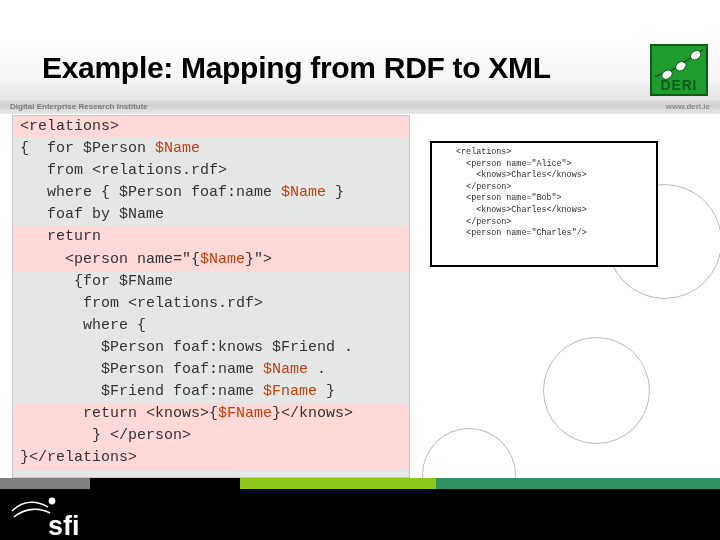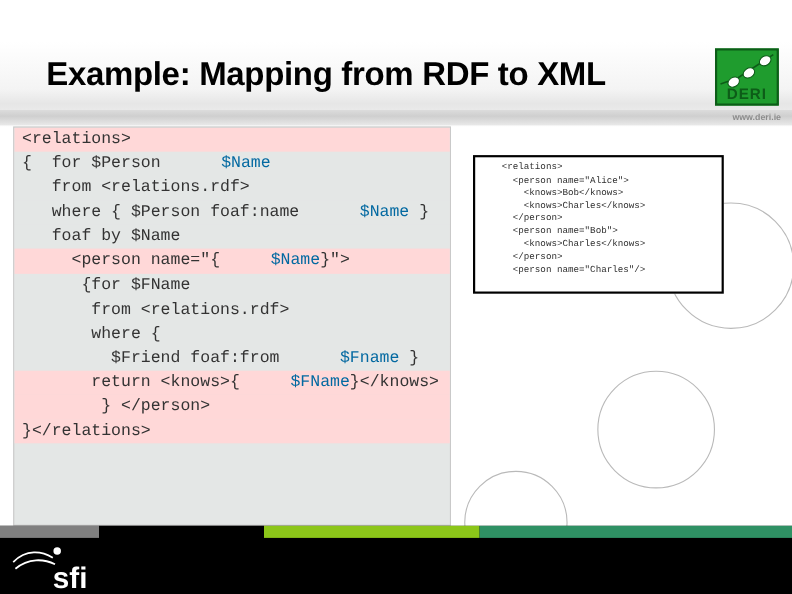--- a/index.html
+++ b/index.html
@@ -57,21 +57,21 @@
     background:#e4e7e6;overflow:hidden;
   }
   .code-line{
     font-family:"Liberation Mono","DejaVu Sans Mono",monospace;
     font-size:15px;line-height:22.1px;height:22.1px;
     color:#333333;white-space:pre;padding-left:7px;
     box-sizing:border-box;
   }
   .hl-pink{background:#ffd8d8;}
   .hl-gray{background:#e4e7e6;}
-  .var{color:#0369a1;margin-left:46px;}
+  .var{color:#c2410c;}
 
   
   #xml-box{
     position:absolute;left:430px;top:141px;width:228px;height:126px;
     border:2px solid #000000;box-sizing:border-box;background:#ffffff;
     padding:4px 0 0 14px;overflow:hidden;
   }
   .xml-line{
     font-family:"Liberation Mono","DejaVu Sans Mono",monospace;
     font-size:8.4px;line-height:11.6px;height:11.6px;
@@ -92,20 +92,21 @@
 
   #sfi-logo{position:absolute;left:8px;top:15px;width:78px;height:46px;}
   #sfi-logo svg{display:block;}
 </style>
 </head>
 <body>
 
 <div id="header">
   <div id="slide-title">Example: Mapping from RDF to XML</div>
   <div id="header-band"></div>
+  <div id="org-name">Digital Enterprise Research Institute</div>
   <div id="site-url">www.deri.ie</div>
   <div id="deri-logo" style="background: rgb(31, 156, 46);">
     <svg viewBox="0 0 58 52" xmlns="http://www.w3.org/2000/svg">
       <rect x="0" y="0" width="58" height="52" fill="#1f9c2e"></rect>
       <path d="M3 33 L20 27 L55 4" stroke="#0d5c18" stroke-width="1.6" fill="none"></path>
       <ellipse cx="16" cy="31" rx="6" ry="4.6" fill="#ffffff" stroke="#0d5c18" stroke-width="1" transform="rotate(-32 16 31)"></ellipse>
       <ellipse cx="31" cy="22" rx="6" ry="4.6" fill="#ffffff" stroke="#0d5c18" stroke-width="1" transform="rotate(-32 31 22)"></ellipse>
       <ellipse cx="47" cy="10" rx="6" ry="4.6" fill="#ffffff" stroke="#0d5c18" stroke-width="1" transform="rotate(-32 47 10)"></ellipse>
       <text x="29" y="48" font-family="Liberation Sans, sans-serif" font-size="15" font-weight="bold" fill="#0d5c18" text-anchor="middle" letter-spacing="1">DERI</text>
     </svg>
@@ -115,34 +116,36 @@
 <div class="deco-circle" id="circle-1"></div>
 <div class="deco-circle" id="circle-2"></div>
 <div class="deco-circle" id="circle-3"></div>
 
 <div id="code-block">
     <div class="code-line hl-pink"><span>&lt;relations&gt;</span></div>
     <div class="code-line hl-gray"><span>{  for $Person </span><span class="var">$Name</span></div>
     <div class="code-line hl-gray"><span>   from &lt;relations.rdf&gt;</span></div>
     <div class="code-line hl-gray"><span>   where { $Person foaf:name </span><span class="var">$Name</span><span> }</span></div>
     <div class="code-line hl-gray"><span>   foaf by $Name</span></div>
+    <div class="code-line hl-pink"><span>   return</span></div>
     <div class="code-line hl-pink"><span>     &lt;person name="{</span><span class="var">$Name</span><span>}"&gt;</span></div>
     <div class="code-line hl-gray"><span>      {for $FName</span></div>
     <div class="code-line hl-gray"><span>       from &lt;relations.rdf&gt;</span></div>
     <div class="code-line hl-gray"><span>       where {</span></div>
-    <div class="code-line hl-gray"><span>         $Friend foaf:from </span><span class="var">$Fname</span><span> }</span></div>
+    <div class="code-line hl-gray"><span>         $Person foaf:knows $Friend .</span></div>
+    <div class="code-line hl-gray"><span>         $Person foaf:name </span><span class="var">$Name</span><span> .</span></div>
+    <div class="code-line hl-gray"><span>         $Friend foaf:name </span><span class="var">$Fname</span><span> }</span></div>
     <div class="code-line hl-pink"><span>       return &lt;knows&gt;{</span><span class="var">$FName</span><span>}&lt;/knows&gt;</span></div>
     <div class="code-line hl-pink"><span>        } &lt;/person&gt;</span></div>
     <div class="code-line hl-pink"><span>}&lt;/relations&gt;</span></div>
   </div>
 
 <div id="xml-box">
     <div class="xml-line">  &lt;relations&gt;</div>
     <div class="xml-line">    &lt;person name="Alice"&gt;</div>
-    <div class="xml-line">      &lt;knows&gt;Bob&lt;/knows&gt;</div>
     <div class="xml-line">      &lt;knows&gt;Charles&lt;/knows&gt;</div>
     <div class="xml-line">    &lt;/person&gt;</div>
     <div class="xml-line">    &lt;person name="Bob"&gt;</div>
     <div class="xml-line">      &lt;knows&gt;Charles&lt;/knows&gt;</div>
     <div class="xml-line">    &lt;/person&gt;</div>
     <div class="xml-line">    &lt;person name="Charles"/&gt;</div>
   </div>
 
 <div id="footer">
   <div id="color-bar">

